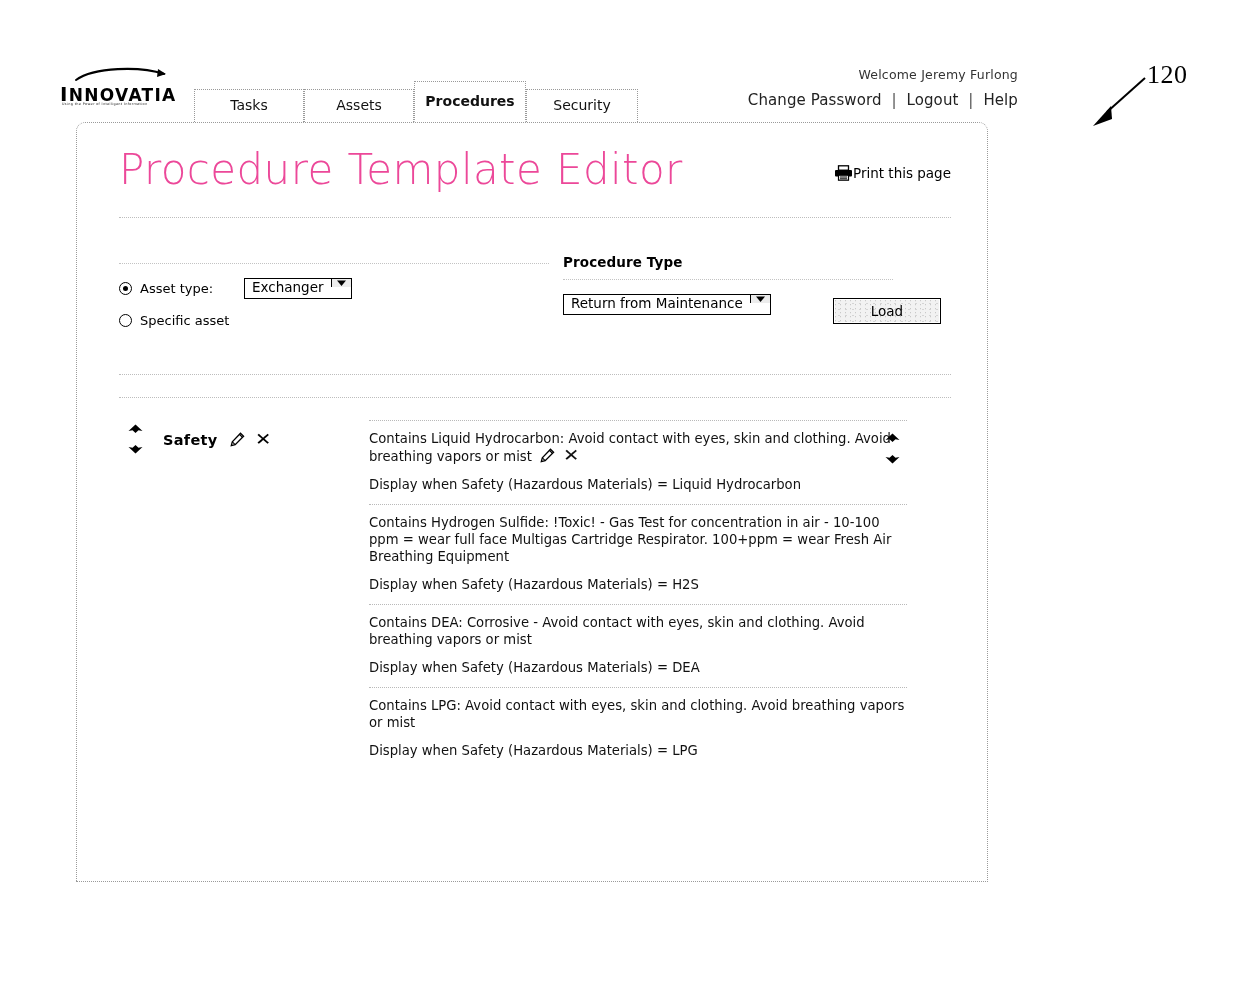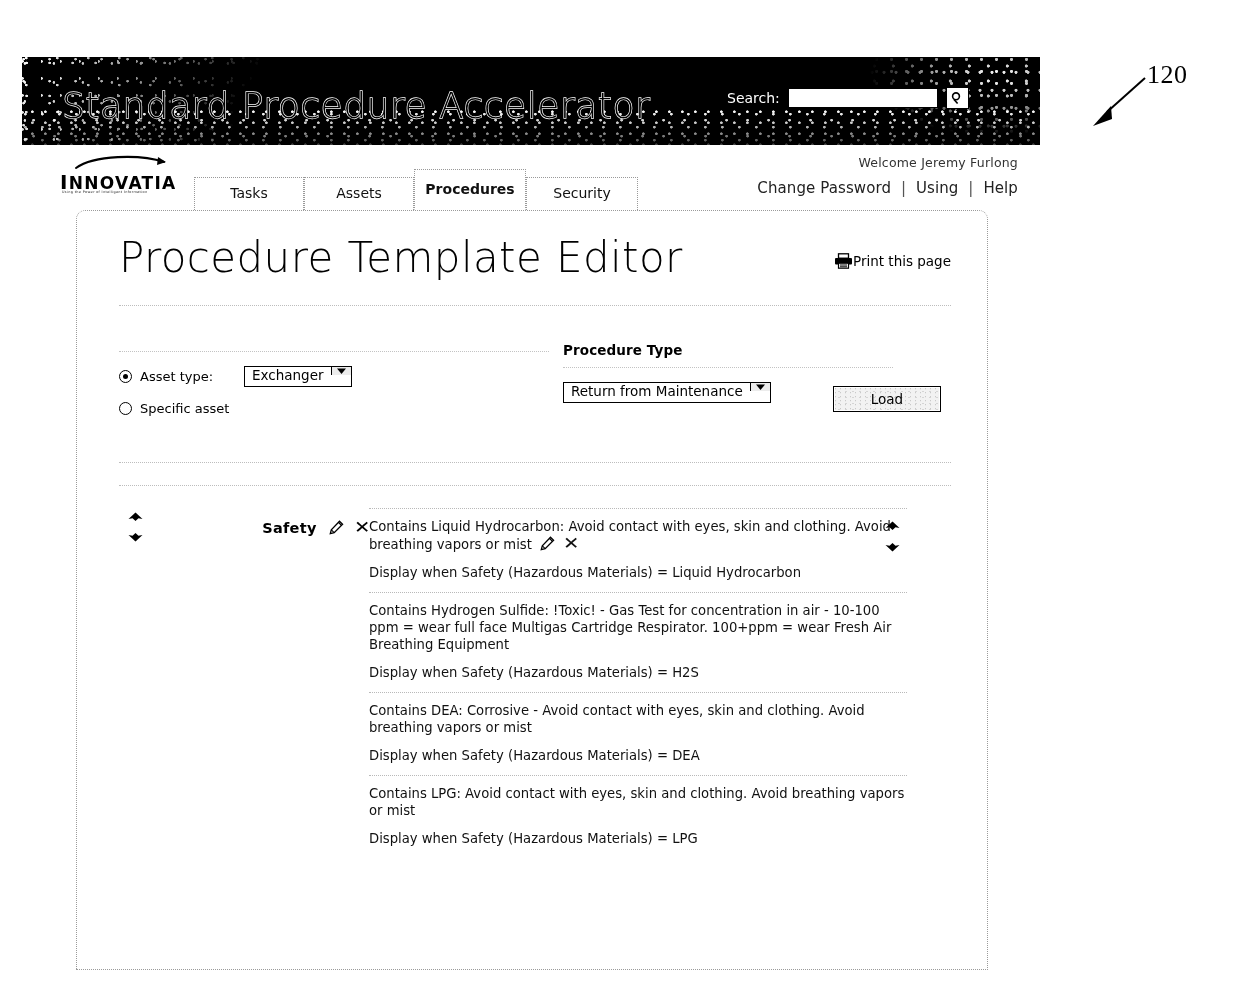--- a/index.html
+++ b/index.html
@@ -110,21 +110,21 @@
   
   #panel{
     position:relative;margin-left:54px;width:912px;height:auto;min-height:760px;
     border:1px dotted #9a9a9a;border-top:1px dotted #9a9a9a;
     border-radius:9px 9px 0 0;background:#fff;margin-top:-1px;padding:0 24px 0 30px;
     box-sizing:border-box;
   }
 
   #page-title{
     margin:26px 0 0 12px;font-size:42px;font-weight:300;letter-spacing:.4px;
-    font-family:"DejaVu Sans",sans-serif;color:#000000;line-height:1;
+    font-family:"DejaVu Sans",sans-serif;color:#ec4899;line-height:1;
   }
   #print-link{
     position:absolute;right:36px;top:42px;display:flex;align-items:center;gap:0;
     font-size:13.5px;font-family:"DejaVu Sans",sans-serif;cursor:pointer;
   }
   .hr-dot{border:none;border-top:1px dotted #bdbdbd;margin:0;}
   #hr1{margin:26px 12px 0 12px;}
 
   
   #formrow{position:relative;margin:36px 12px 0 12px;height:96px;}
@@ -171,21 +171,21 @@
   #add-section{display:flex;align-items:center;gap:9px;font-size:14px;font-family:"DejaVu Sans",sans-serif;cursor:pointer;position:absolute;top:4px;left:4px;}
   .sq{width:7px;height:7px;border:1.3px solid #000;display:inline-block;box-sizing:border-box;}
   #btn-close{position:absolute;right:10px;top:-6px;}
   #hr3{margin:22px 12px 0 12px;}
 
   
   #section{position:relative;margin:22px 12px 0 12px;display:flex;}
   #section-left{width:250px;position:relative;flex:none;padding-top:6px;}
   .reorder{display:flex;flex-direction:column;gap:8px;position:absolute;left:8px;top:4px;}
   .arrow-ico{cursor:pointer;line-height:0;}
-  #section-title-row{display:flex;align-items:center;gap:11px;margin-left:44px;padding-top:5px;justify-content:flex-end;}
+  #section-title-row{display:flex;align-items:center;gap:11px;margin-left:44px;padding-top:5px;}
   #section-title{font-size:14.5px;font-weight:bold;font-family:"DejaVu Sans",sans-serif;letter-spacing:.3px;}
   .pencil{cursor:pointer;line-height:0;}
   .xmark{
     font-size:17px;font-weight:bold;cursor:pointer;line-height:1;
     font-family:"DejaVu Sans",sans-serif;transform:scaleX(1.15);
   }
 
   #section-right{flex:1;position:relative;padding-right:44px;}
   .block{padding:9px 0 11px;border-top:1px dotted #b9b9b9;position:relative;}
   .block:first-child{border-top:1px dotted #b9b9b9;}
@@ -205,37 +205,20 @@
 <div id="callout">
   <svg width="150" height="95" viewBox="0 0 150 95">
     <line x1="60" y1="18" x2="22" y2="52" stroke="#000" stroke-width="2"></line>
     <polygon points="8,66 26,46 27,59" fill="#000"></polygon>
   </svg>
   <div class="num">120</div>
 </div>
 
 <div id="app">
 
-  <div id="banner">
-    <div class="noise topleft"></div>
-    <div class="noise topright"></div>
-    <div class="noise bottomband"></div>
-
-    <div id="banner-title">Standard Procedure Accelerator</div>
-    <div id="search-wrap">
-      <span id="search-label">Search:</span>
-      <input id="search-input" type="text" placeholder="" style="">
-      <button id="search-btn">
-        <svg width="14" height="14" viewBox="0 0 14 14">
-          <circle cx="6" cy="5.3" r="3.4" fill="none" stroke="#000" stroke-width="1.6"></circle>
-          <line x1="4" y1="8.4" x2="7.6" y2="12.6" stroke="#000" stroke-width="1.6"></line>
-        </svg>
-      </button>
-    </div>
-  </div>
 
   <div id="navrow">
     <div id="logo">
       <svg width="96" height="18" viewBox="0 0 96 18">
         <path d="M2 14 C20 1, 66 0, 90 8" fill="none" stroke="#000" stroke-width="2.1" stroke-linecap="round"></path>
         <path d="M84 3 L92 8 L83 11 Z" fill="#000"></path>
       </svg>
       <div class="wordmark"><span class="big">I</span><span>NNOVATIA</span></div>
       <div class="tagline">Using the Power of Intelligent Information</div>
     </div>
@@ -245,21 +228,21 @@
       <div class="tab t1">Assets</div>
       <div class="tab t2">Procedures</div>
       <div class="tab t3">Security</div>
     </div>
 
     <div id="userbox">
       <div id="welcome">Welcome Jeremy Furlong</div>
       <div id="userlinks">
         <span>Change Password</span>
         <span class="sep">|</span>
-        <span>Using</span>
+        <span>Logout</span>
         <span class="sep">|</span>
         <span>Help</span>
       </div>
     </div>
   </div>
 
   <div id="panel">
 
     <h1 id="page-title">Procedure Template Editor</h1>
     <div id="print-link">

